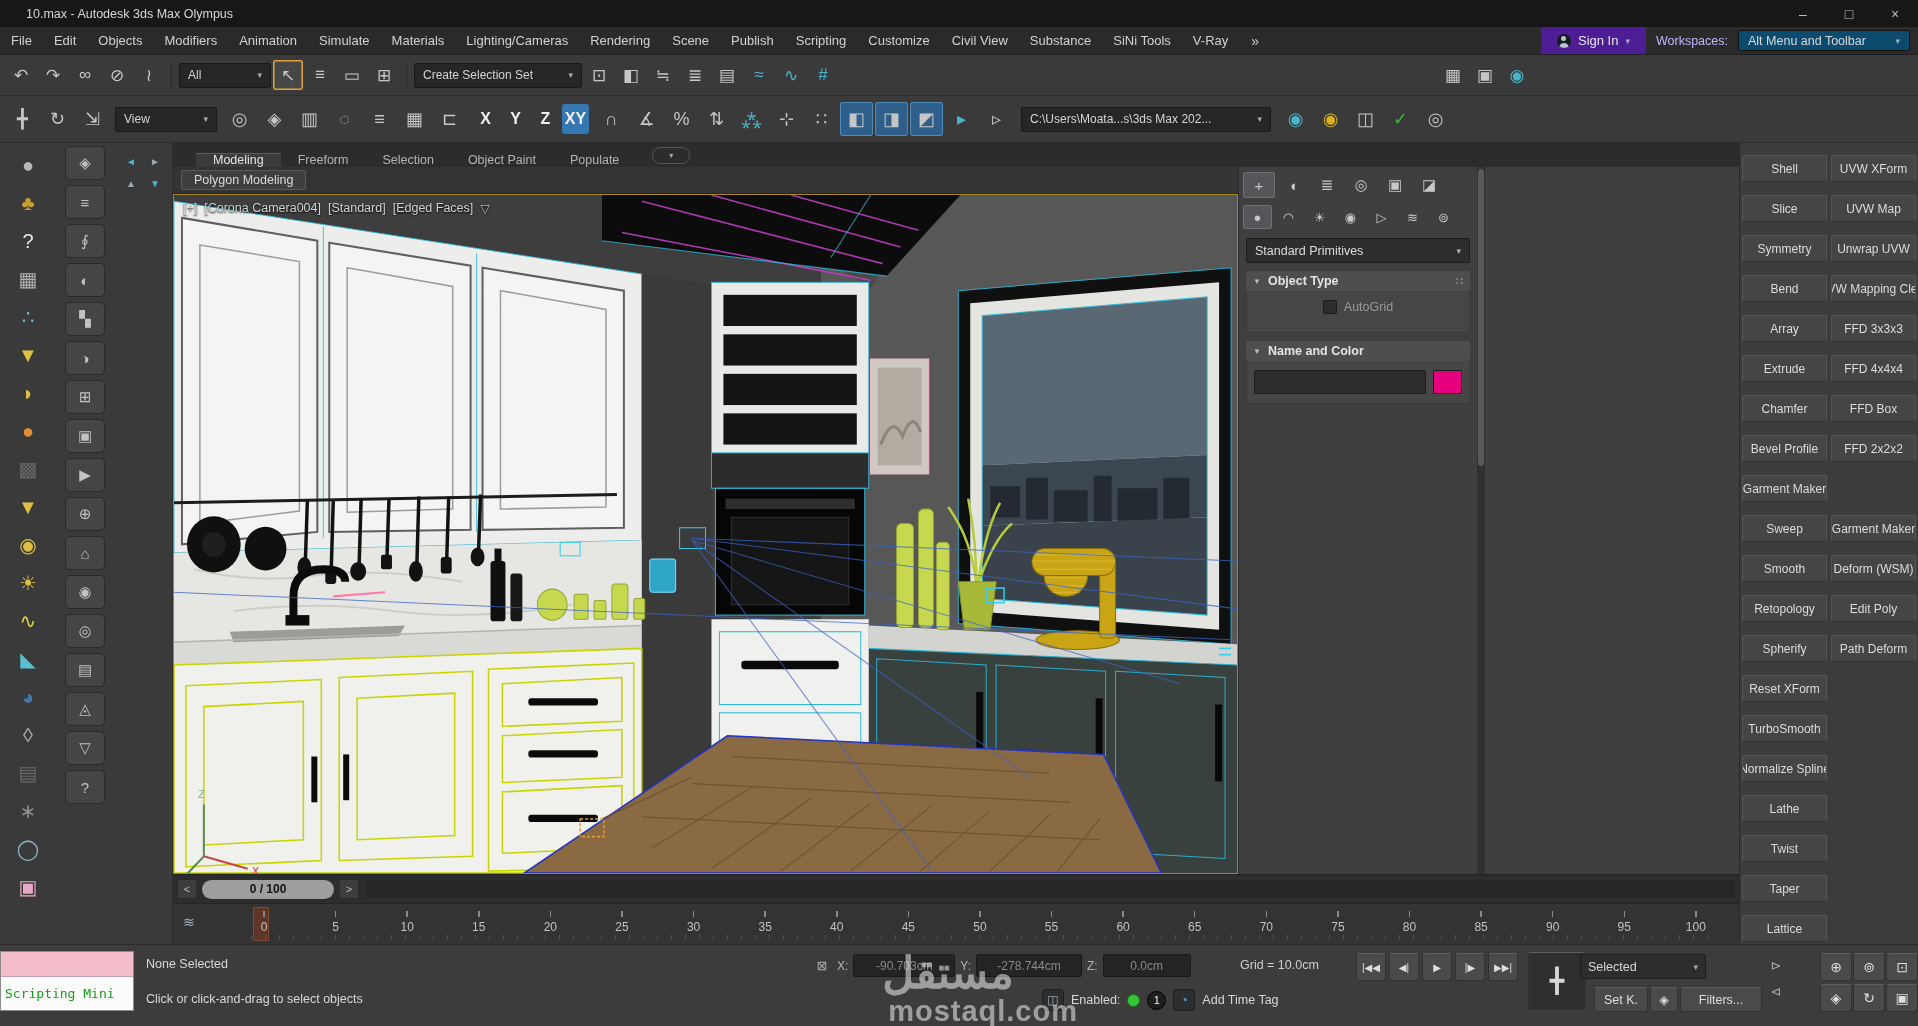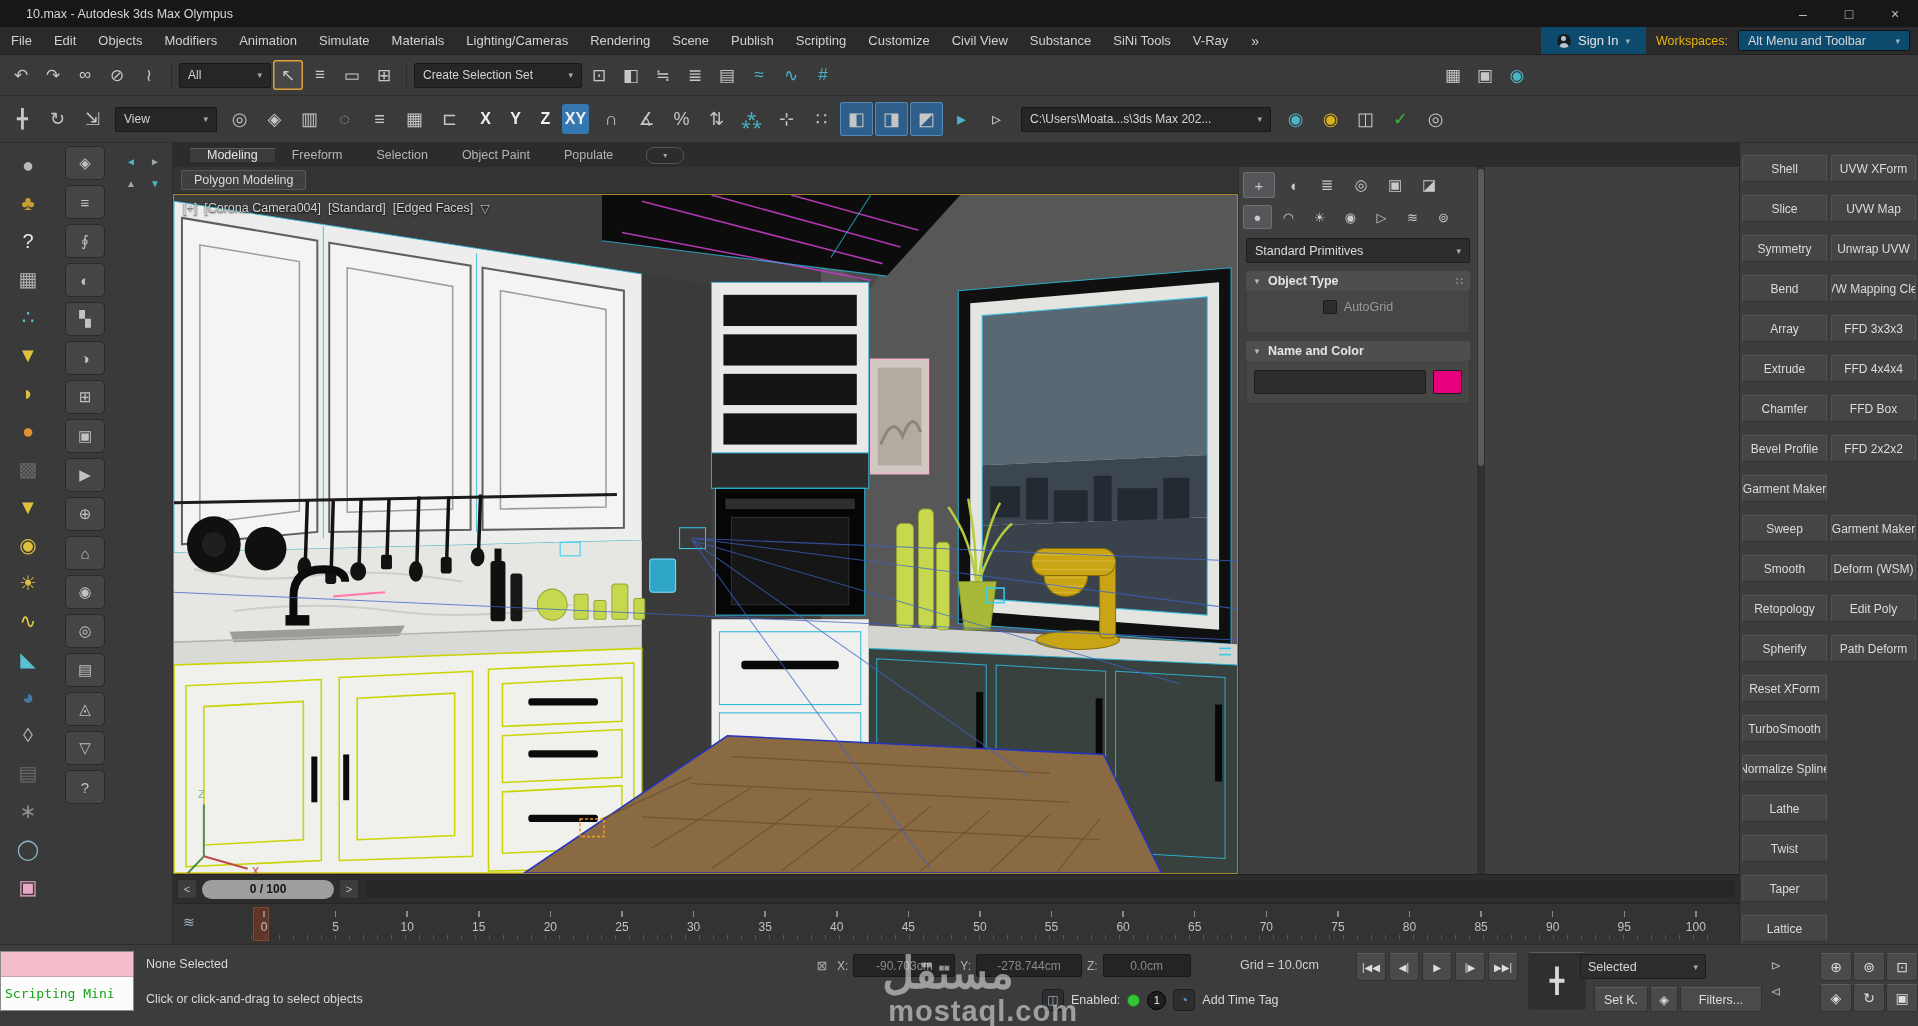--- a/index.html
+++ b/index.html
@@ -8,26 +8,26 @@
   
   .titlebar{height:27px;background:#171717;display:flex;align-items:center;padding-left:26px;
             font-size:12.5px;color:#d6d6d6;}
   .winbtns{margin-left:auto;display:flex;height:100%;}
   .winbtn{width:46px;display:flex;align-items:center;justify-content:center;color:#c0c0c0;font-size:14px;}
   
   .menubar{height:27px;background:#2a2a2a;display:flex;align-items:stretch;font-size:13px;border-bottom:1px solid #1f1f1f;}
   .menu-items{display:flex;}
   .menu-item{padding:0 11px;display:flex;align-items:center;color:#d2d2d2;white-space:nowrap;}
   .menu-overflow{padding:0 12px;display:flex;align-items:center;color:#d2d2d2;font-size:14px;}
-  .signin{margin-left:auto;background:#0c4a6e;display:flex;align-items:center;gap:7px;padding:0 16px;color:#e6e6e6;}
+  .signin{margin-left:auto;background:#4c1d95;display:flex;align-items:center;gap:7px;padding:0 16px;color:#e6e6e6;}
   .user-ico{width:14px;height:14px;border-radius:50%;background:#141c22;position:relative;overflow:hidden;}
   .user-ico::before{content:"";position:absolute;top:2px;left:4.5px;width:5px;height:5px;border-radius:50%;background:#b8c4cc;}
   .user-ico::after{content:"";position:absolute;bottom:-1px;left:2px;width:10px;height:6px;border-radius:5px 5px 0 0;background:#b8c4cc;}
   .dd-arrow{font-size:9px;color:#9fb0ba;}
-  .ws-label{display:flex;align-items:center;padding:0 10px;color:#eab308;font-size:12.5px;}
+  .ws-label{display:flex;align-items:center;padding:0 10px;color:#c4b5fd;font-size:12.5px;}
   .ws-dd{margin:3px 8px 3px 0;background:#0c4a6e;border:1px solid #121212;border-radius:2px;display:flex;
          align-items:center;justify-content:space-between;gap:10px;padding:0 9px;font-size:12.5px;color:#d8d8d8;min-width:152px;}
   
   .toolbar{display:flex;align-items:center;gap:2px;padding:0 6px;background:#3a3a3a;}
   .tb1{height:40px;border-bottom:1px solid #2e2e2e;}
   .tb2{height:46px;border-bottom:1px solid #2e2e2e;}
   .tbgroup{display:flex;align-items:center;gap:2px;}
   .tbi{width:30px;height:30px;border-radius:3px;display:flex;align-items:center;justify-content:center;
        font-size:17px;color:#c6c6c6;}
   .tb2 .tbi{width:33px;height:34px;font-size:18px;}
@@ -49,21 +49,21 @@
   .lt-colA{width:56px;display:flex;flex-direction:column;align-items:center;}
   .lt-a{height:38px;width:40px;display:flex;align-items:center;justify-content:center;font-size:20px;}
   .lt-colB{width:58px;display:flex;flex-direction:column;align-items:center;}
   .lt-b{width:38px;height:32px;margin-bottom:5px;background:#454545;border:1px solid #2a2a2a;border-radius:5px;
         display:flex;align-items:center;justify-content:center;font-size:15px;color:#c2c2c2;flex:none;}
   .lt-colC{flex:1;display:grid;grid-template-columns:24px 24px;grid-auto-rows:22px;justify-content:center;
            align-content:start;padding-top:4px;}
   .lt-c{display:flex;align-items:center;justify-content:center;font-size:10px;color:#9aa8b0;}
   .center{flex:1;display:flex;flex-direction:column;min-width:0;}
   
-  .ribbon{height:24px;background:#2c2c2c;display:flex;align-items:center;padding-left:17px;}
+  .ribbon{height:24px;background:#2c2c2c;display:flex;align-items:flex-end;padding-left:23px;}
   .rtabs{display:flex;}
   .rtab{padding:0 17px;display:flex;align-items:center;font-size:12.5px;color:#b4b4b4;white-space:nowrap;}
   .rtab.active{background:#3b3b3b;color:#e4e4e4;box-shadow:inset 0 1px 0 #5c5c5c;}
   .ribbon-toggle{margin-left:16px;align-self:center;width:36px;height:15px;border:1px solid #555;border-radius:8px;
                  display:flex;align-items:center;justify-content:center;font-size:8px;color:#aaa;}
   .content-row{flex:1;display:flex;min-height:0;}
   .vp-col{flex:1;display:flex;flex-direction:column;min-width:0;}
   .poly-bar{height:26px;background:#343434;border-bottom:1px solid #262626;display:flex;align-items:center;padding-left:8px;}
   .poly-tab{background:#3f3f3f;border:1px solid #595959;border-radius:2px;color:#dadada;font-size:12.5px;padding:2px 12px;}
   

